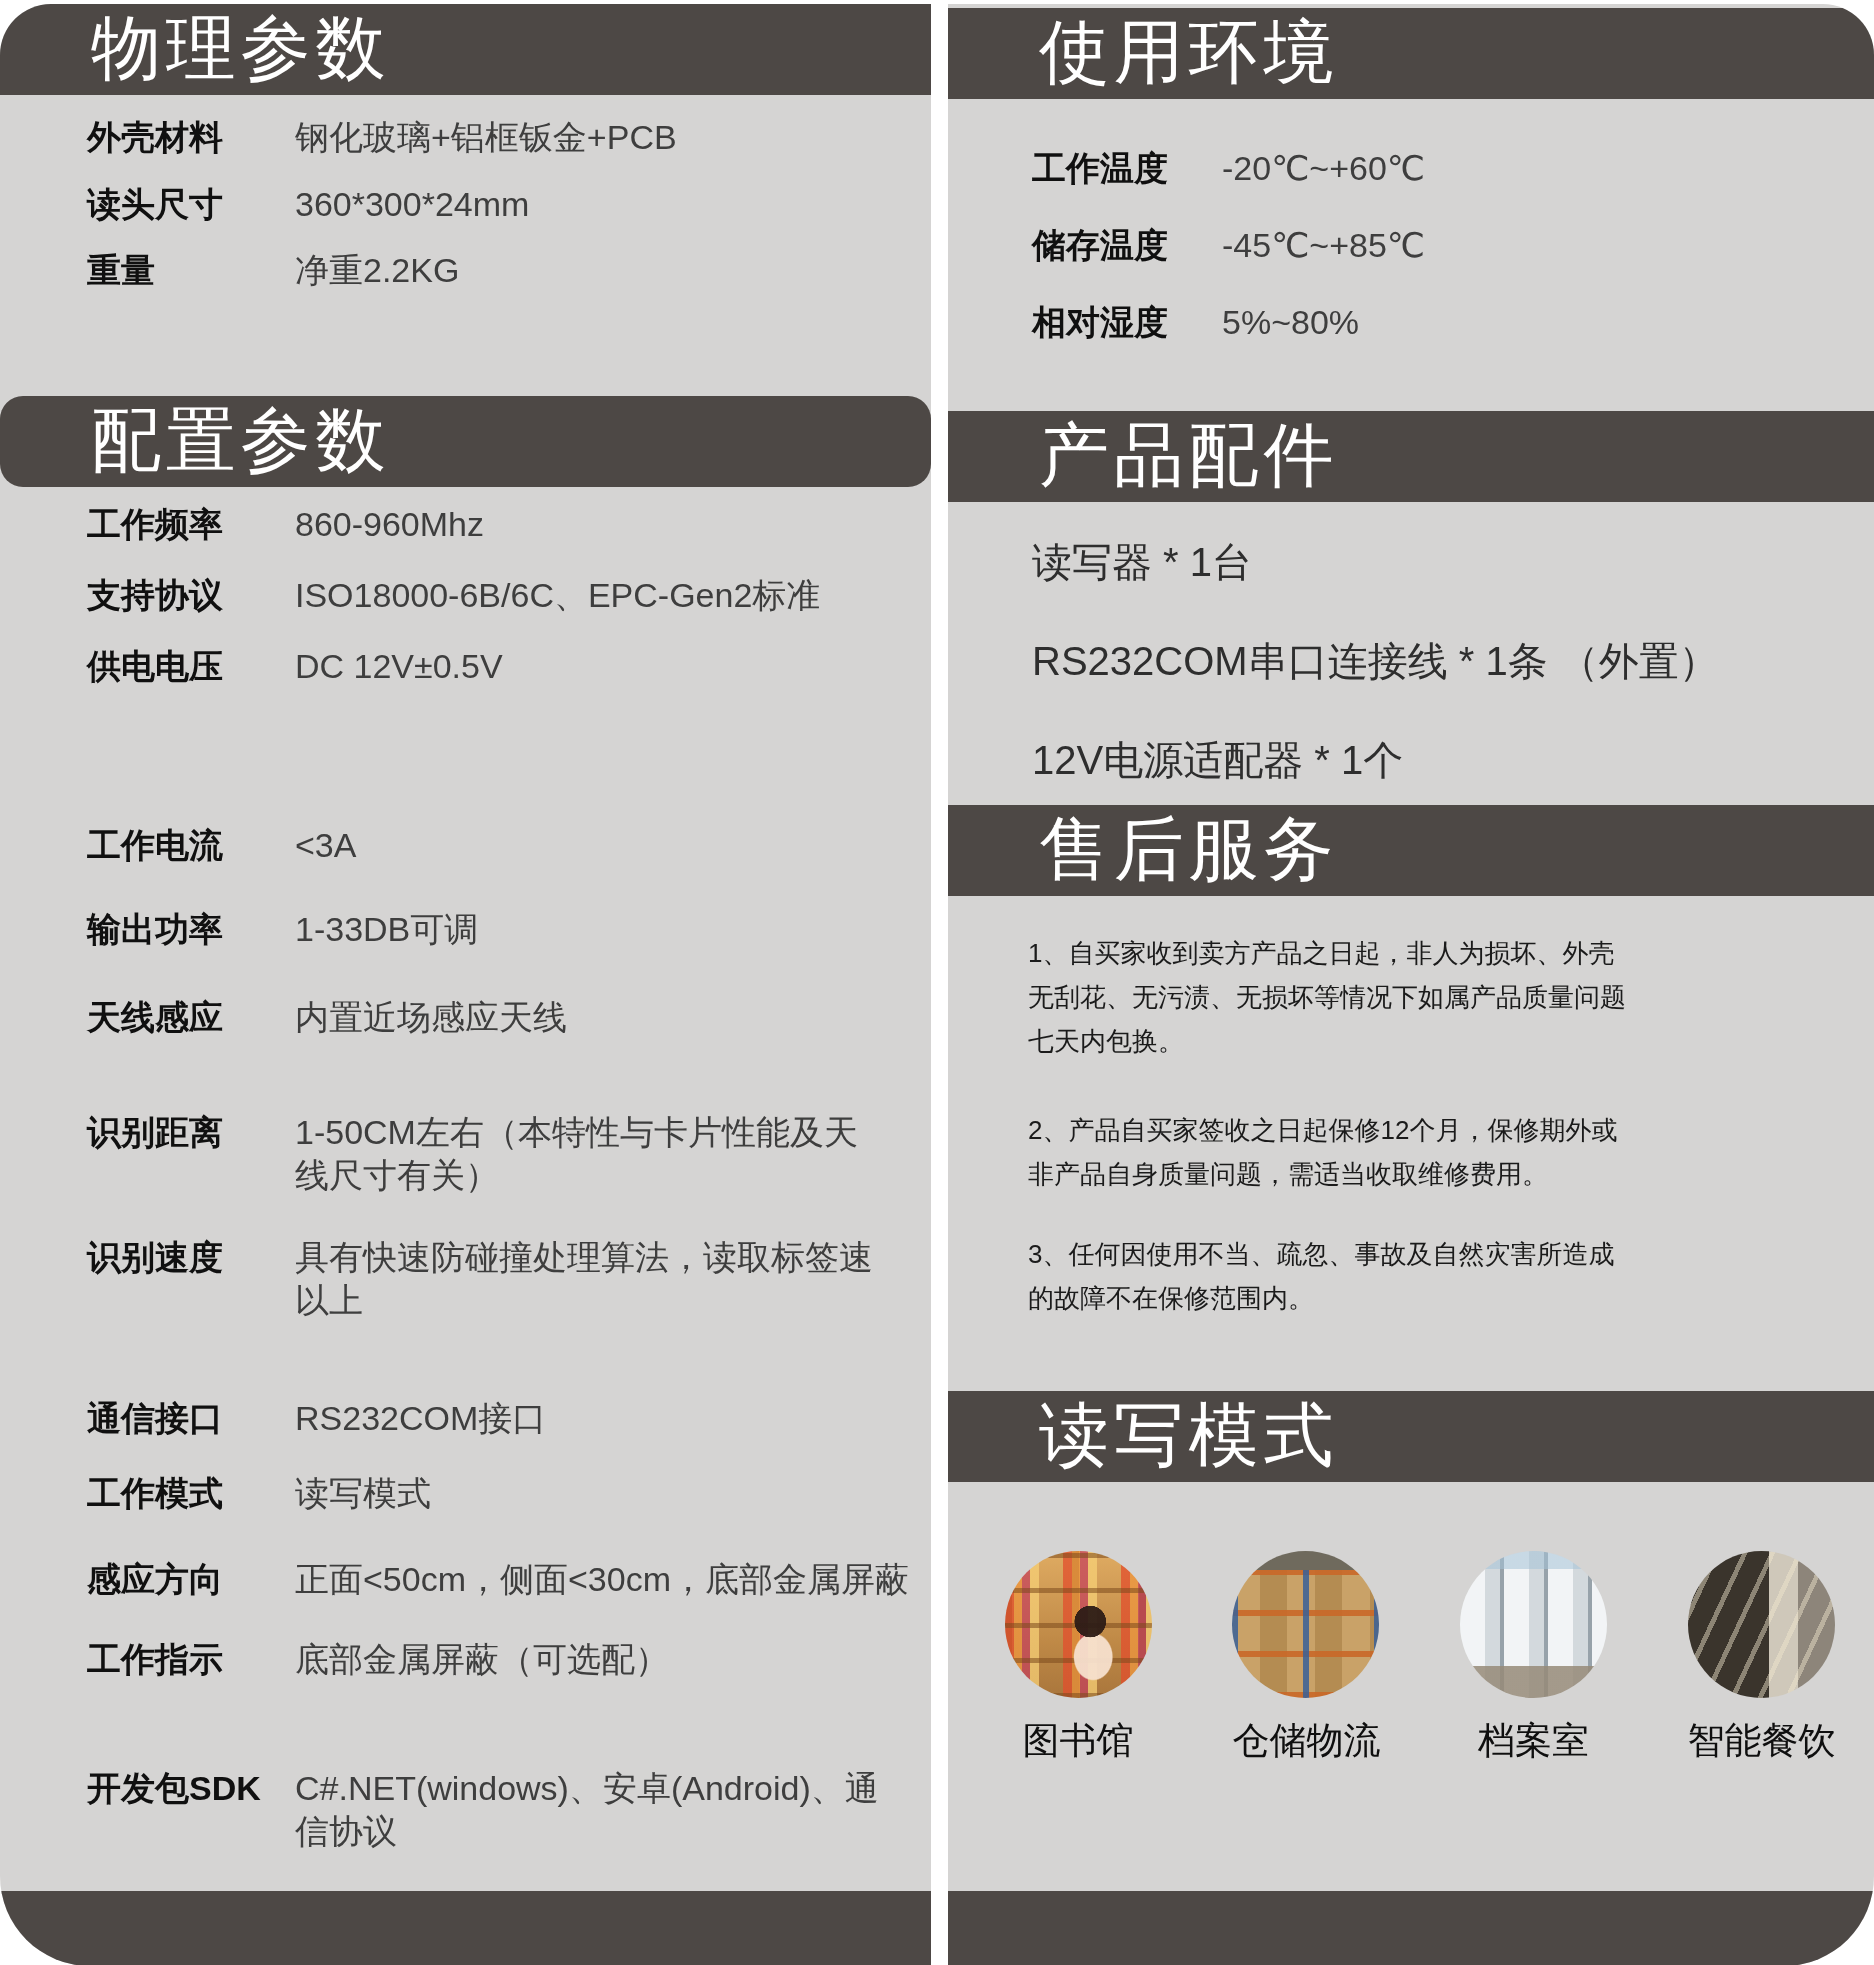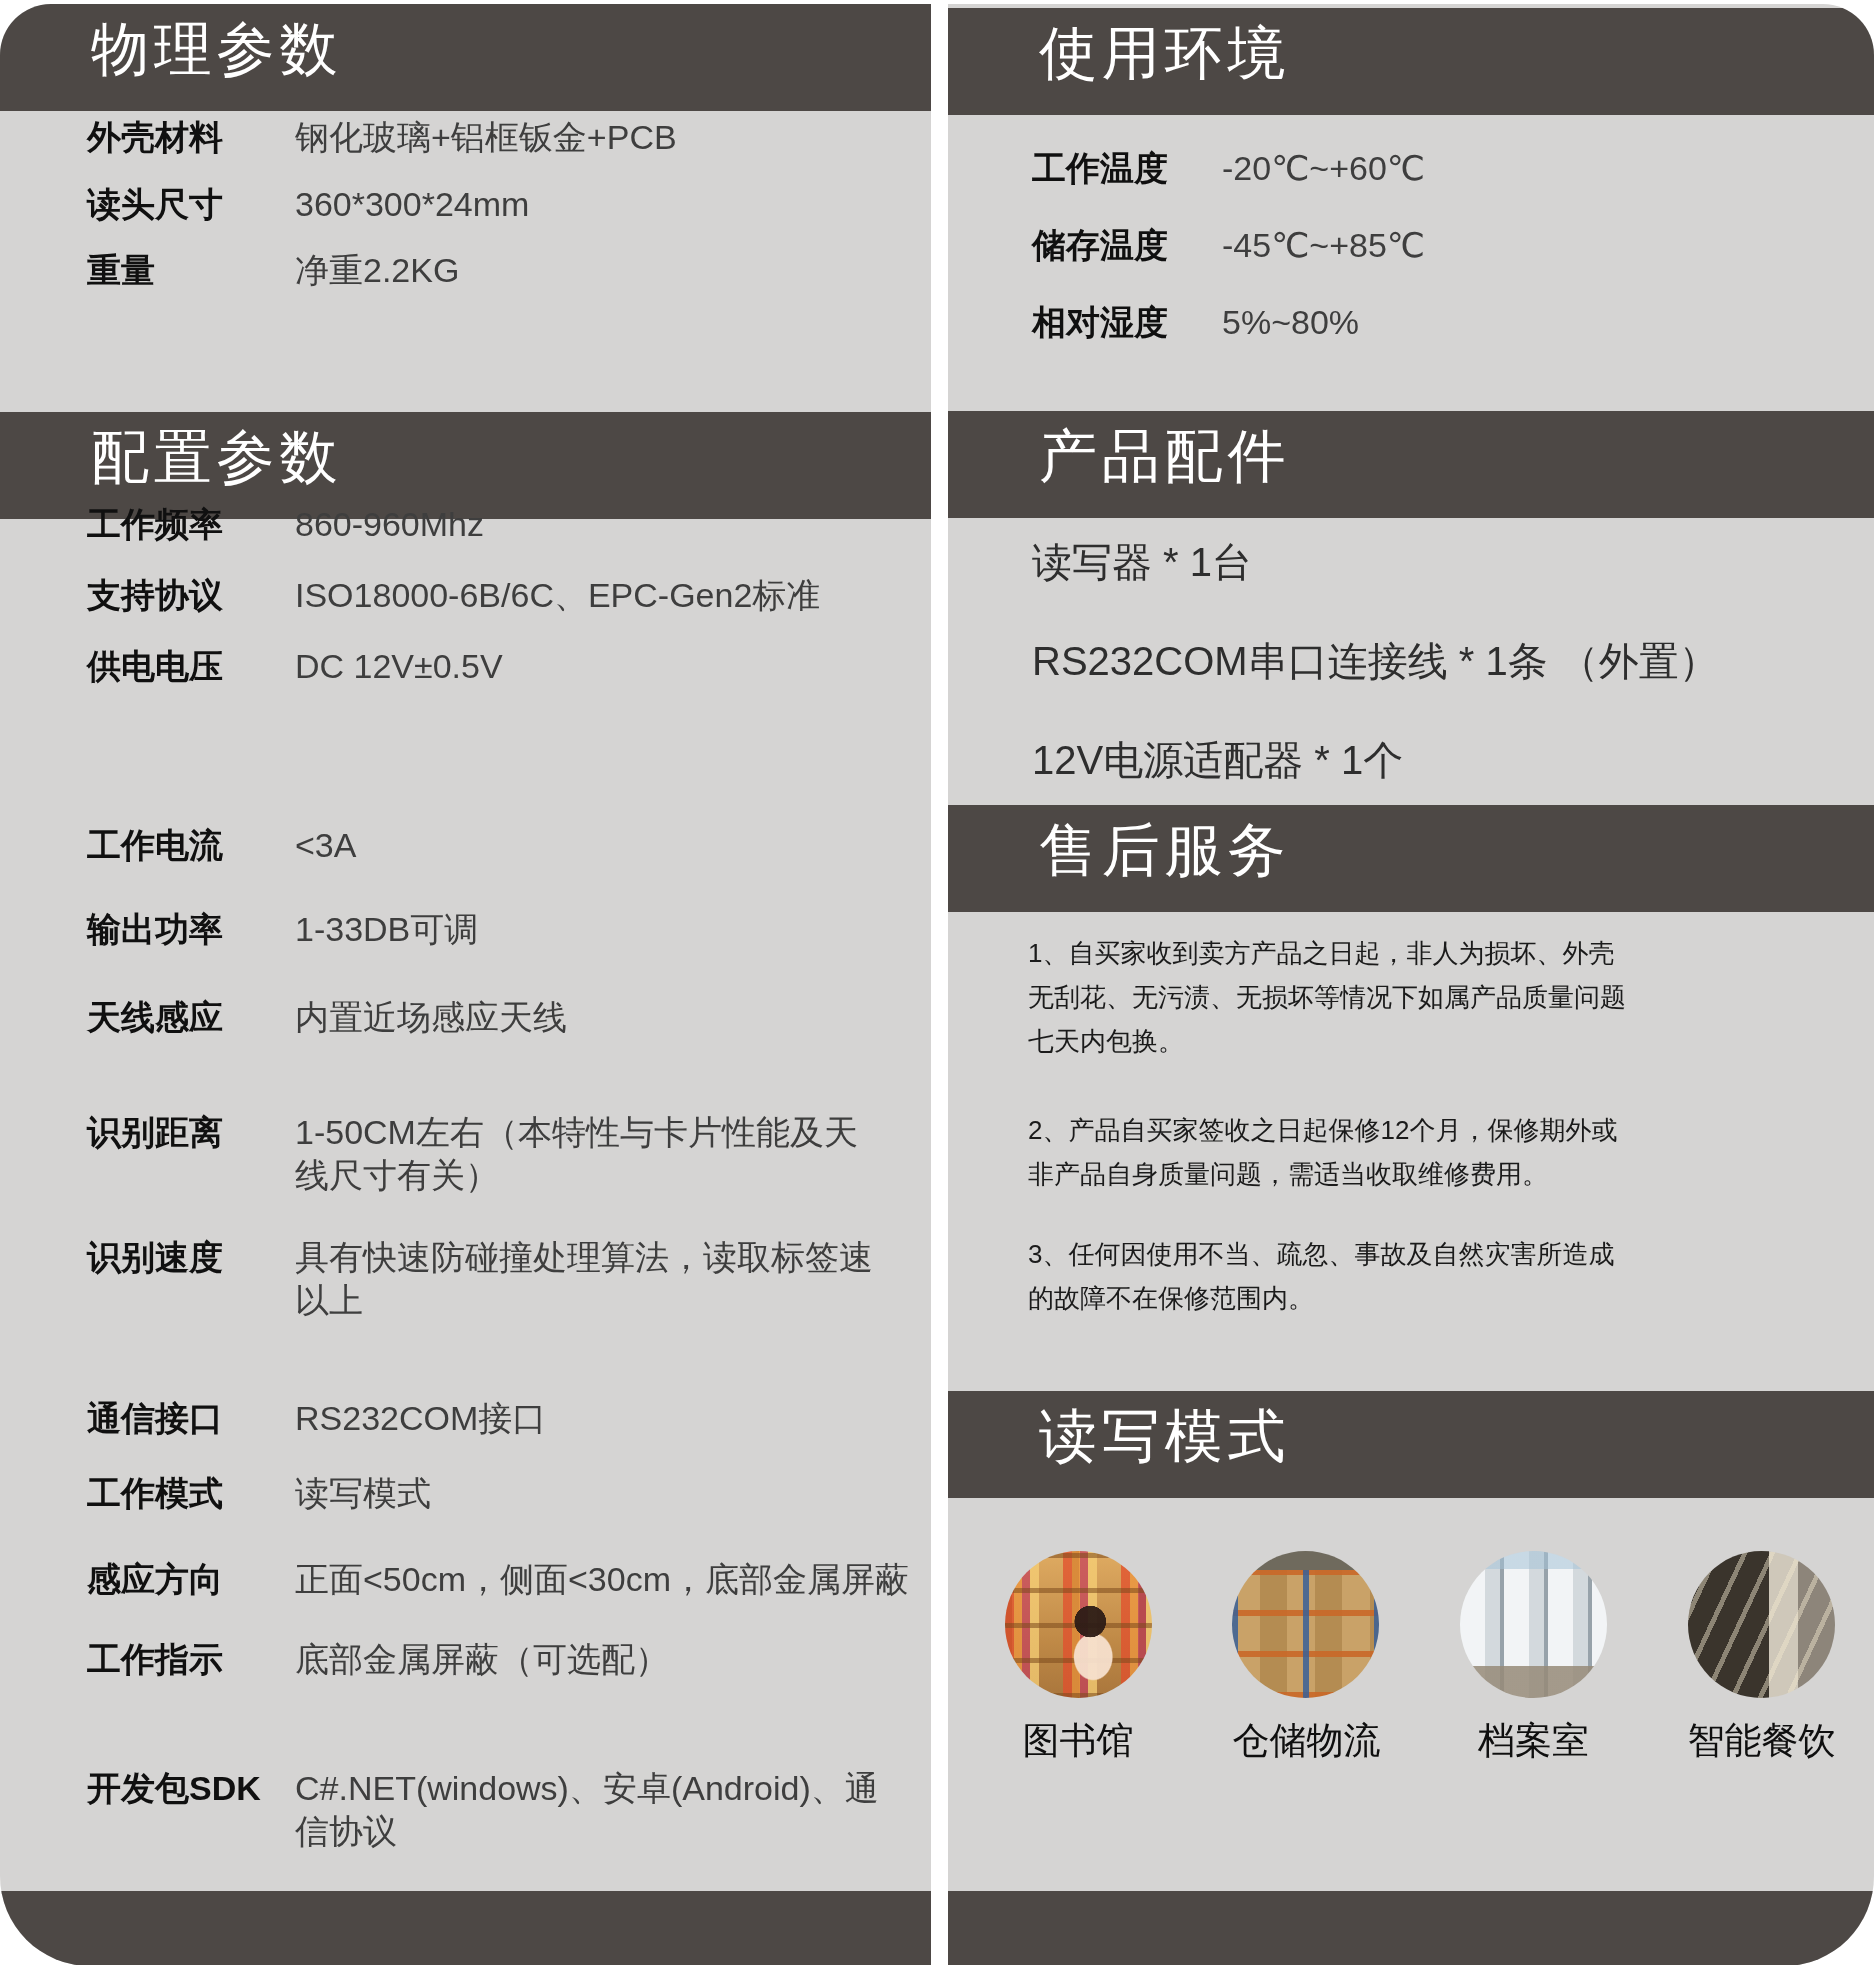--- a/index.html
+++ b/index.html
@@ -8,22 +8,22 @@
   }
   *{margin:0;padding:0;box-sizing:border-box;}
   html,body{background:var(--page-bg);}
   body{font-family:"Liberation Sans","DejaVu Sans",sans-serif;}
   .page{position:relative;width:1874px;height:1965px;background:var(--page-bg);overflow:hidden;}
 
   .panel{position:absolute;top:3.6px;height:1962px;background:var(--panel-bg);overflow:hidden;}
   .panel.left{left:0;width:931px;border-radius:51px 0 0 90px;}
   .panel.right{left:948px;width:926px;border-radius:0 51px 90px 0;}
 
-  .bar{position:absolute;left:0;width:100%;height:107px;background:var(--bar-bg);color:var(--bar-text);
-       font-size:58px;font-weight:500;letter-spacing:4.8px;line-height:89px;padding-left:91px;}
+  .bar{position:absolute;left:0;width:100%;height:91px;background:var(--bar-bg);color:var(--bar-text);
+       font-size:70px;font-weight:500;letter-spacing:4.8px;line-height:89px;padding-left:91px;}
   .footer-bar{position:absolute;left:0;bottom:0;width:100%;height:75px;background:var(--bar-bg);}
 
   .row{position:absolute;left:0;right:0;font-size:34px;line-height:43px;}
   .row .lbl{position:absolute;left:87px;font-weight:700;color:var(--label-text);white-space:nowrap;}
   .row .val{position:absolute;left:295px;right:18px;color:var(--value-text);}
   .row .val div{white-space:nowrap;}
 
   .row-r .lbl{left:84px;}
   .row-r .val{left:274px;}
 
@@ -82,21 +82,21 @@
           <div>360*300*24mm</div>
         </div>
     </div>
     <div class="row" style="top:245px;">
       <div class="lbl">重量</div>
       <div class="val">
           <div>净重2.2KG</div>
         </div>
     </div>
 
-    <div class="bar" style="top:408px;">
+    <div class="bar" style="top:392px;border-radius:23px;">
       <span>配置参数</span>
     </div>
 
     <div class="row" style="top:499px;">
       <div class="lbl">工作频率</div>
       <div class="val">
           <div>860-960Mhz</div>
         </div>
     </div>
     <div class="row" style="top:570px;">

